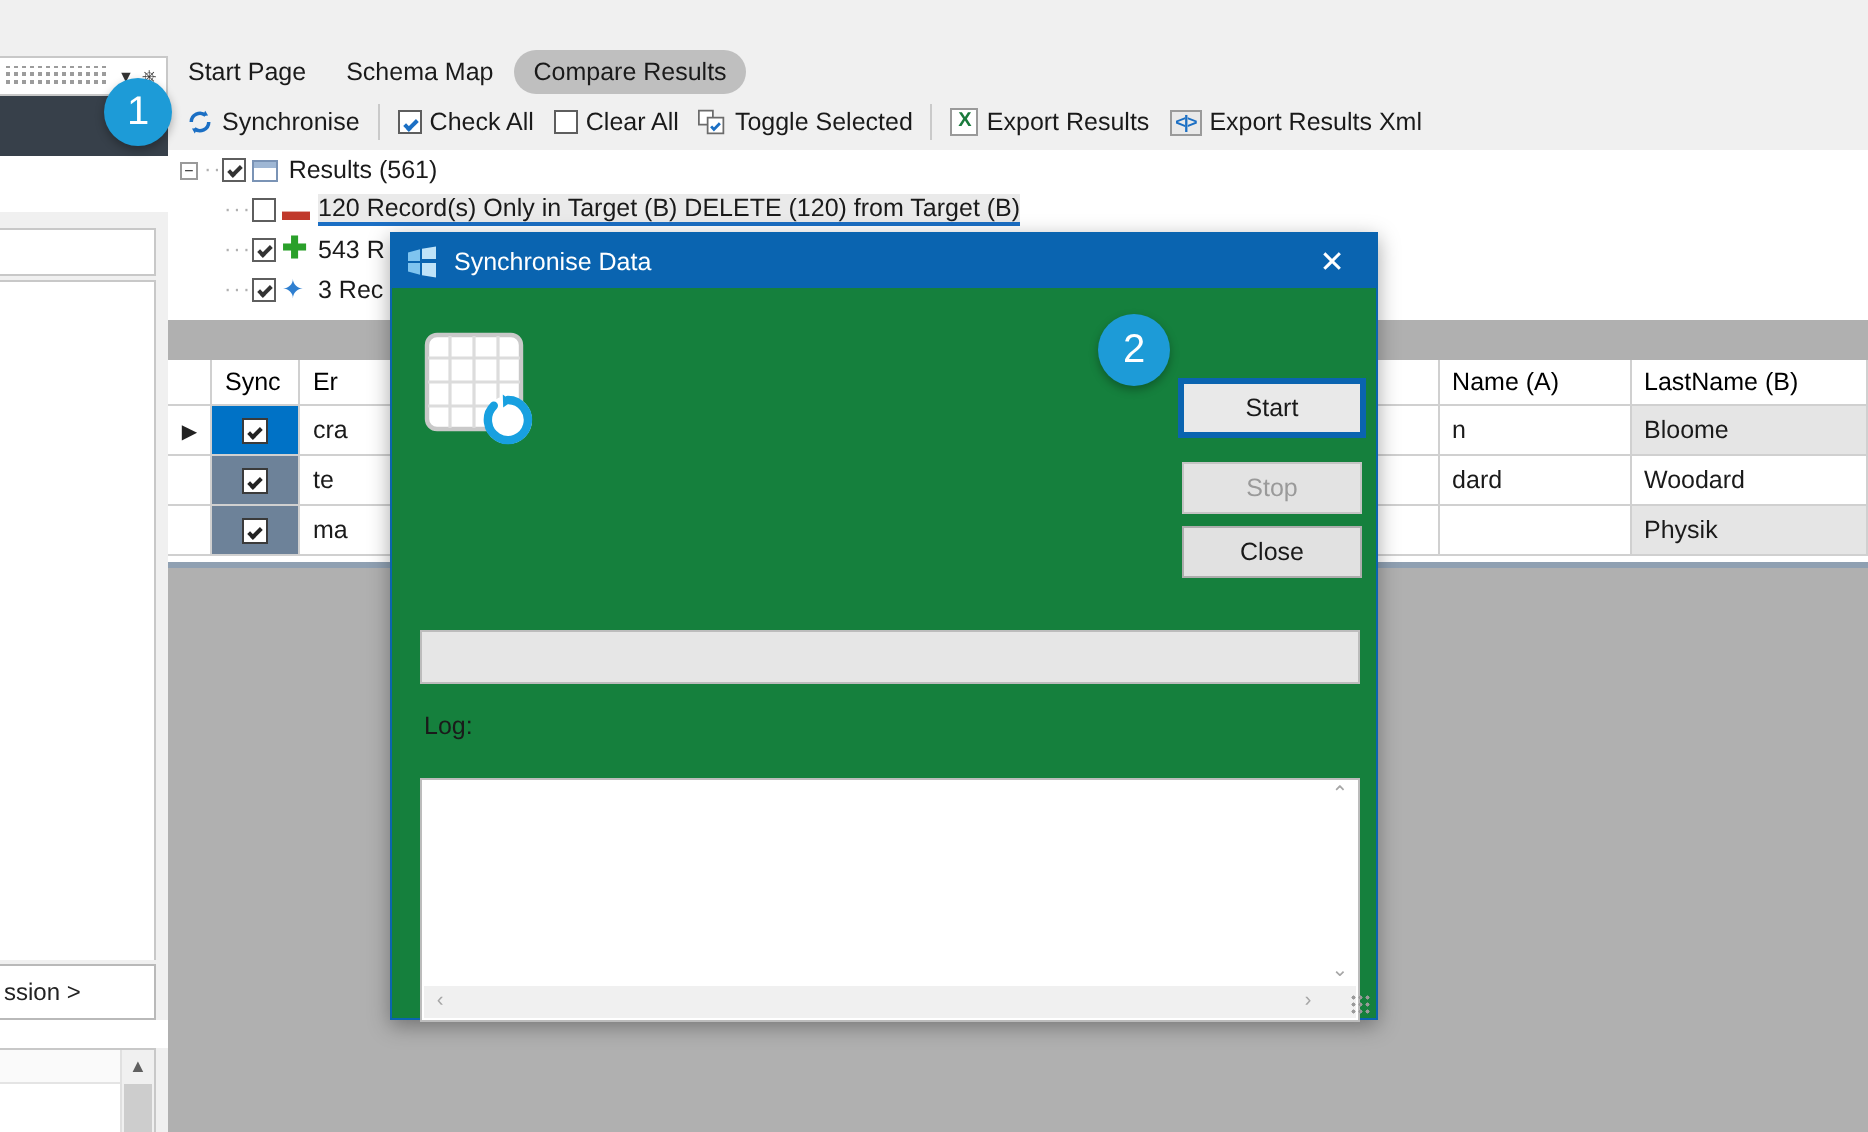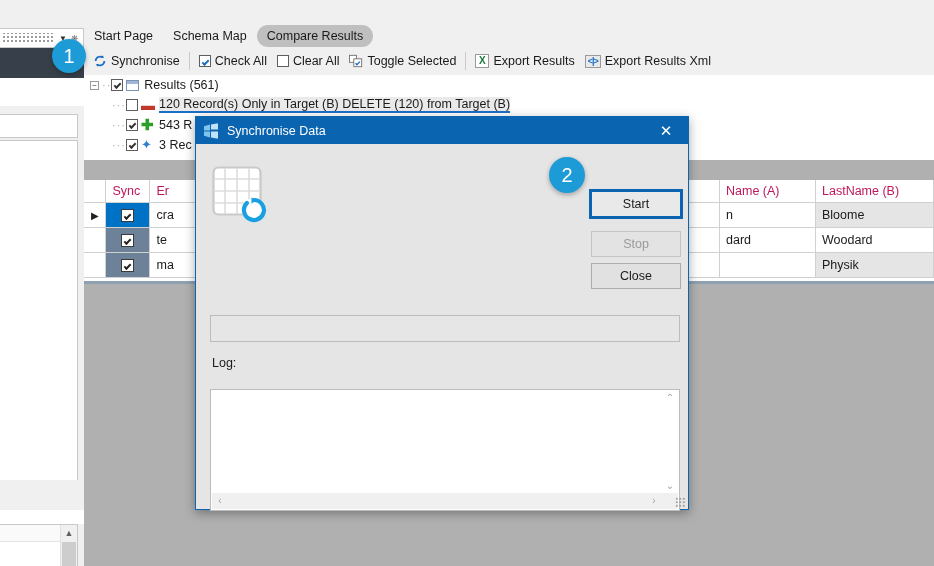--- a/index.html
+++ b/index.html
@@ -97,37 +97,37 @@
   .diamond-icon { color: #2f7fd0; font-size: 13px; line-height: 12px; }
   .tree-label.sel { background: #eaeaea; border-bottom: 2px solid #1b6fc4; }
   .dots-guide { color: #b0b0b0; font-size: 11px; letter-spacing: 1px; }
 
   
   .grid { position: absolute; left: 0; top: 180px; width: 850px; height: 103px; background: #fff;
           overflow: hidden; font-size: 12.5px; }
   .grid table { border-collapse: collapse; table-layout: fixed; }
   .grid th { background: #ffffff; border: 1px solid #d0d0d0; border-top: none; border-left: none;
              font-weight: normal; text-align: left; padding: 4px 6px; height: 22px; box-sizing: border-box;
-             color: #be185d; }
+             color: #000000; }
   .grid td { border: 1px solid #d0d0d0; border-top: none; border-left: none;
              padding: 3px 6px; height: 25px; box-sizing: border-box; background: #fff; }
   .grid td.rowhdr, .grid th.rowhdr { width: 22px; text-align: center; padding: 0; background: #fff; }
   .rowsel-arrow { color: #222; font-size: 10px; }
   .grid td.sync { text-align: center; background: #6d8299; width: 44px; padding: 0; }
   .grid td.sync.selected { background: #0072c6; }
   .grid td.hl { background: #e5e5e5; }
   .sync-cb { width: 13px; height: 13px; border: 1px solid #3a3a3a; background: #fff; display: inline-block;
              position: relative; box-sizing: border-box; vertical-align: middle; }
   .sync-cb::after { content: ""; position: absolute; left: 2px; top: 4px; width: 5px; height: 2px;
              border-left: 2px solid #222; border-bottom: 2px solid #222; transform: rotate(-45deg); }
   .grid-bottom-edge { position: absolute; left: 0; top: 281px; width: 850px; height: 3px; background: #8fa0b2; }
 
   
   .dialog { position: absolute; left: 195px; top: 116px; width: 494px; height: 394px;
-            background: #e5e5e5; border: 1px solid #0a64b0; box-sizing: border-box;
+            background: #15803d; border: 1px solid #0a64b0; box-sizing: border-box;
             box-shadow: 0 3px 10px rgba(0,0,0,.35); }
   .dlg-title { height: 27px; background: #0a64b0; display: flex; align-items: center;
                padding-left: 7px; color: #ffffff; font-size: 12.5px; }
   .dlg-icon { width: 16px; height: 16px; margin-right: 8px; }
   .dlg-close { margin-left: auto; width: 44px; height: 27px; color: #fff; font-size: 15px;
                display: flex; align-items: center; justify-content: center; }
   .dlg-body { position: relative; height: 365px; }
 
   .sync-art { position: absolute; left: 16px; top: 22px; width: 62px; height: 62px; }
   .chk-row { position: absolute; left: 106px; top: 91px; display: flex; align-items: center; gap: 7px;
@@ -178,20 +178,23 @@
     <div class="lp-combo">
       <span class="lp-dots"></span>
       <span class="lp-caret">▼</span>
       <span class="lp-pin">⎈</span>
     </div>
     <div class="lp-darkbar"></div>
     <div class="lp-white1"></div>
     <div class="lp-gap"></div>
     <div class="lp-box1"></div>
     <div class="lp-box2"></div>
+    <div class="lp-expr">
+      <span>ssion &gt;</span>
+    </div>
     <div class="lp-whitegap"></div>
     <div class="lp-list">
       <div class="lp-list-body"></div>
       <div class="lp-list-sb">
         <div class="arr">▲</div>
         <div class="thumb"></div>
       </div>
     </div>
   </div>
 

